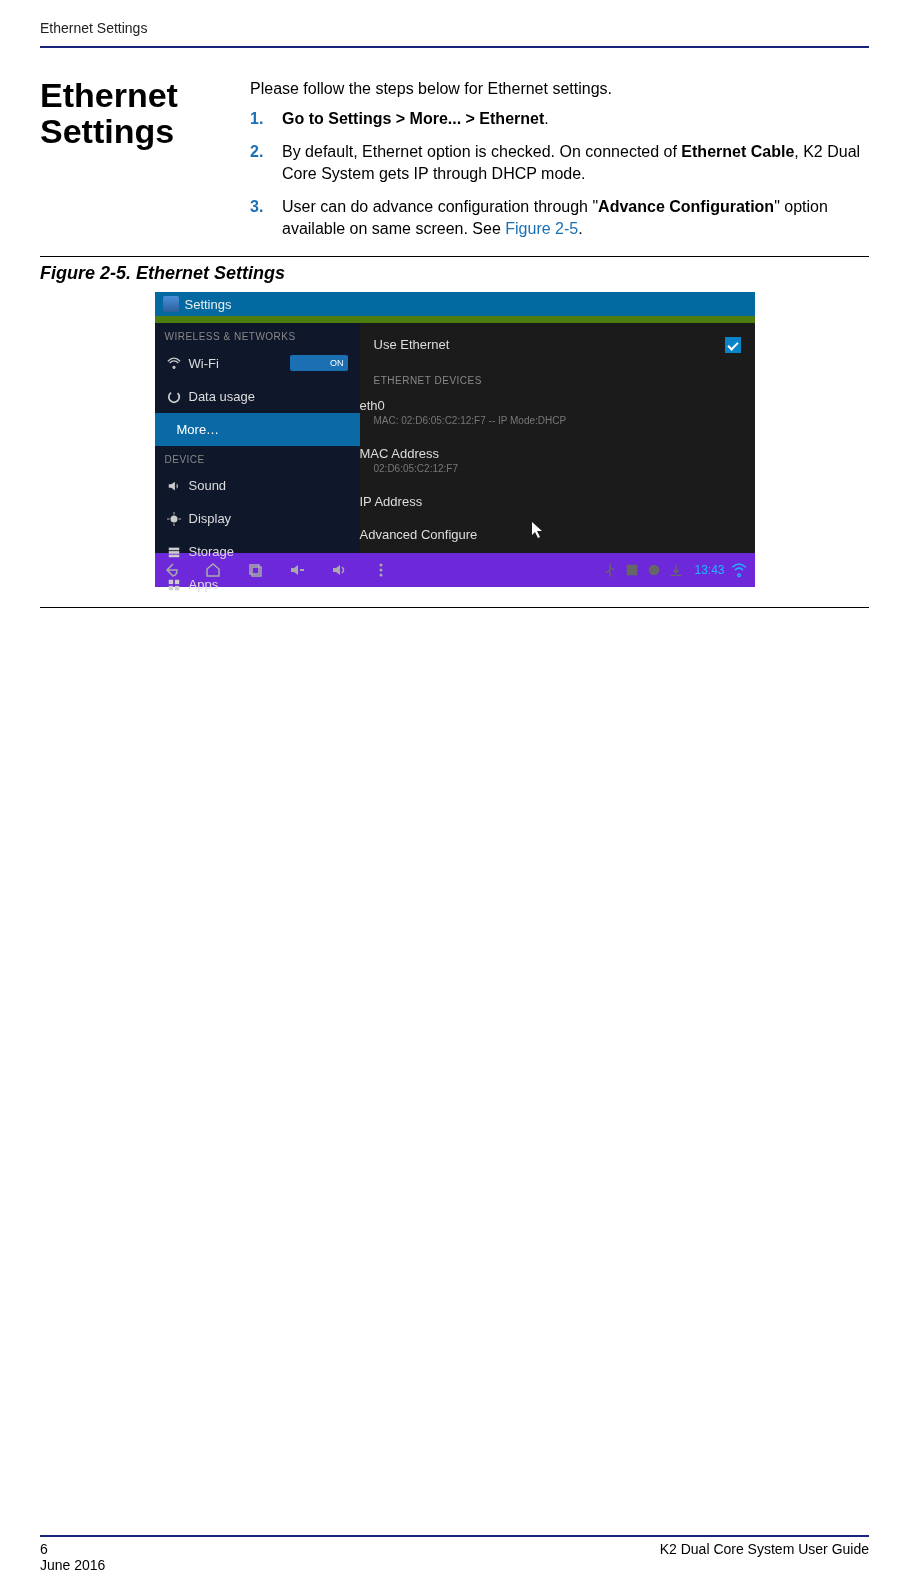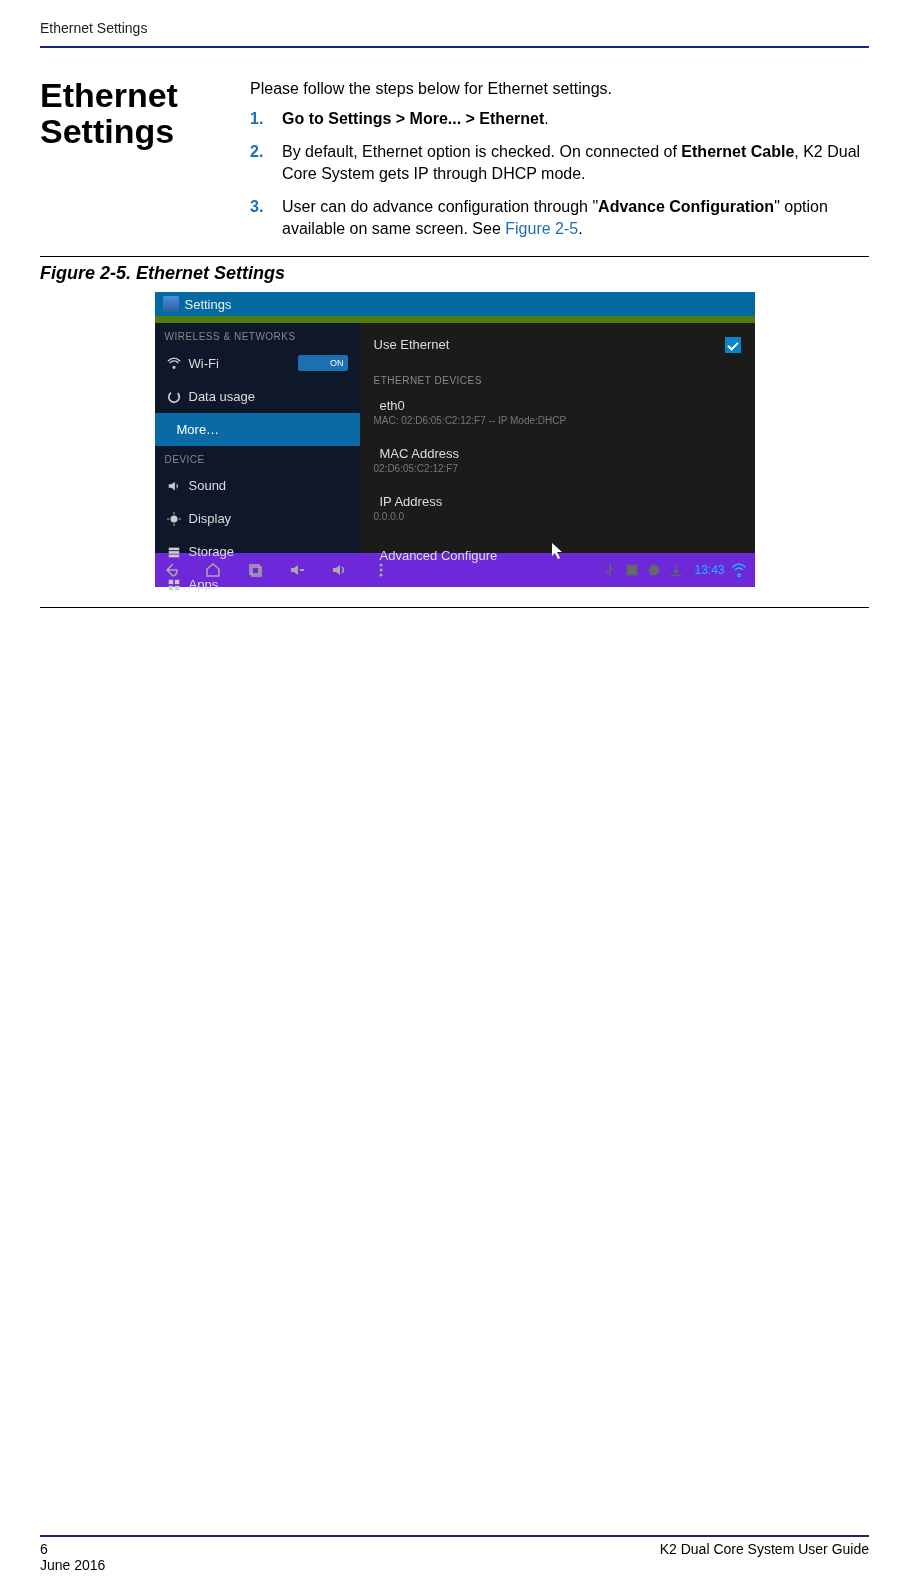--- a/index.html
+++ b/index.html
@@ -23,23 +23,23 @@
   .shot .title-bar { display:flex; align-items:center; gap:6px; padding:4px 8px; background:#0369a1; border-bottom:7px solid #4d7c0f; }
   .shot .title-bar .app-icon { width:16px; height:16px; background:linear-gradient(#4a90d9,#2a5f9e); border-radius:2px; display:inline-block; }
   .shot .title-bar span.t { color:#eee; }
   .shot-body { display:flex; height:230px; }
   .sidebar { flex:0 0 205px; background:#0f172a; }
   .cat { color:#888; font-size:10px; letter-spacing:0.5px; padding:8px 10px 4px; }
   .row { display:flex; align-items:center; justify-content:space-between; padding:9px 12px; color:#ddd; }
   .row.sel { background:#0a6aa6; color:#fff; padding-left:22px; }
   .row .icon { width:14px; height:14px; display:inline-block; margin-right:8px; }
   .row .left { display:flex; align-items:center; }
-  .toggle { width:50px; height:16px; background:#1b6fb3; border-radius:2px; color:#fff; font-size:9px; display:flex; align-items:center; justify-content:flex-end; padding:0 4px; box-sizing:border-box; }
+  .toggle { width:58px; height:16px; background:#1b6fb3; border-radius:2px; color:#fff; font-size:9px; display:flex; align-items:center; justify-content:flex-end; padding:0 4px; box-sizing:border-box; }
   .main-pane { flex:1; background:#1b1b1b; }
-  .mp-row { padding:10px 20px 2px; }
+  .mp-row { padding:10px 0 2px; }
   .mp-row.big { display:flex; justify-content:space-between; align-items:flex-start; padding:14px 14px; }
   .mp-row.big .check { width:16px; height:16px; background:#0a84c9; display:inline-block; position:relative; }
   .mp-row.big .check::after { content:""; position:absolute; left:3px; top:5px; width:8px; height:4px; border-left:2px solid #fff; border-bottom:2px solid #fff; transform:rotate(-45deg); }
   .mp-head { color:#888; font-size:10px; letter-spacing:0.5px; padding:8px 14px 2px; }
   .mp-sub { color:#777; font-size:10px; padding:0 14px 10px; }
   .navbar { height:34px; background:#6d28d9; display:flex; align-items:center; justify-content:space-between; padding:0 8px; }
   .nav-left { display:flex; gap:26px; align-items:center; color:#999; }
   .nav-right { display:flex; gap:6px; align-items:center; color:#666; font-size:10px; }
   .nav-right .clock { color:#1fb8ff; font-size:12px; margin-left:4px; }
   .nav-ico { width:16px; height:16px; display:inline-block; }
@@ -171,21 +171,20 @@
           <div class="mp-row big">
             <span>Use Ethernet</span>
             <span class="check"></span>
           </div>
           <div class="mp-head">ETHERNET DEVICES</div>
           <div class="mp-row">eth0</div>
           <div class="mp-sub">MAC: 02:D6:05:C2:12:F7 -- IP Mode:DHCP</div>
           <div class="mp-row">MAC Address</div>
           <div class="mp-sub">02:D6:05:C2:12:F7</div>
           <div class="mp-row">IP Address</div>
-          <div class="mp-sub">0.0.0.0</div>
           <div class="mp-row">
             <span>Advanced Configure</span>
             <span style="display:inline-block; margin-left:50px;"><svg width="14" height="18" viewBox="0 0 14 18">
                   <path d="M1 1 L1 14 L4 11 L7 17 L9 16 L6 10 L11 10 Z" fill="#fff"></path>
                 </svg></span>
           </div>
         </div>
       </div>
       <div class="navbar">
         <div class="nav-left">

